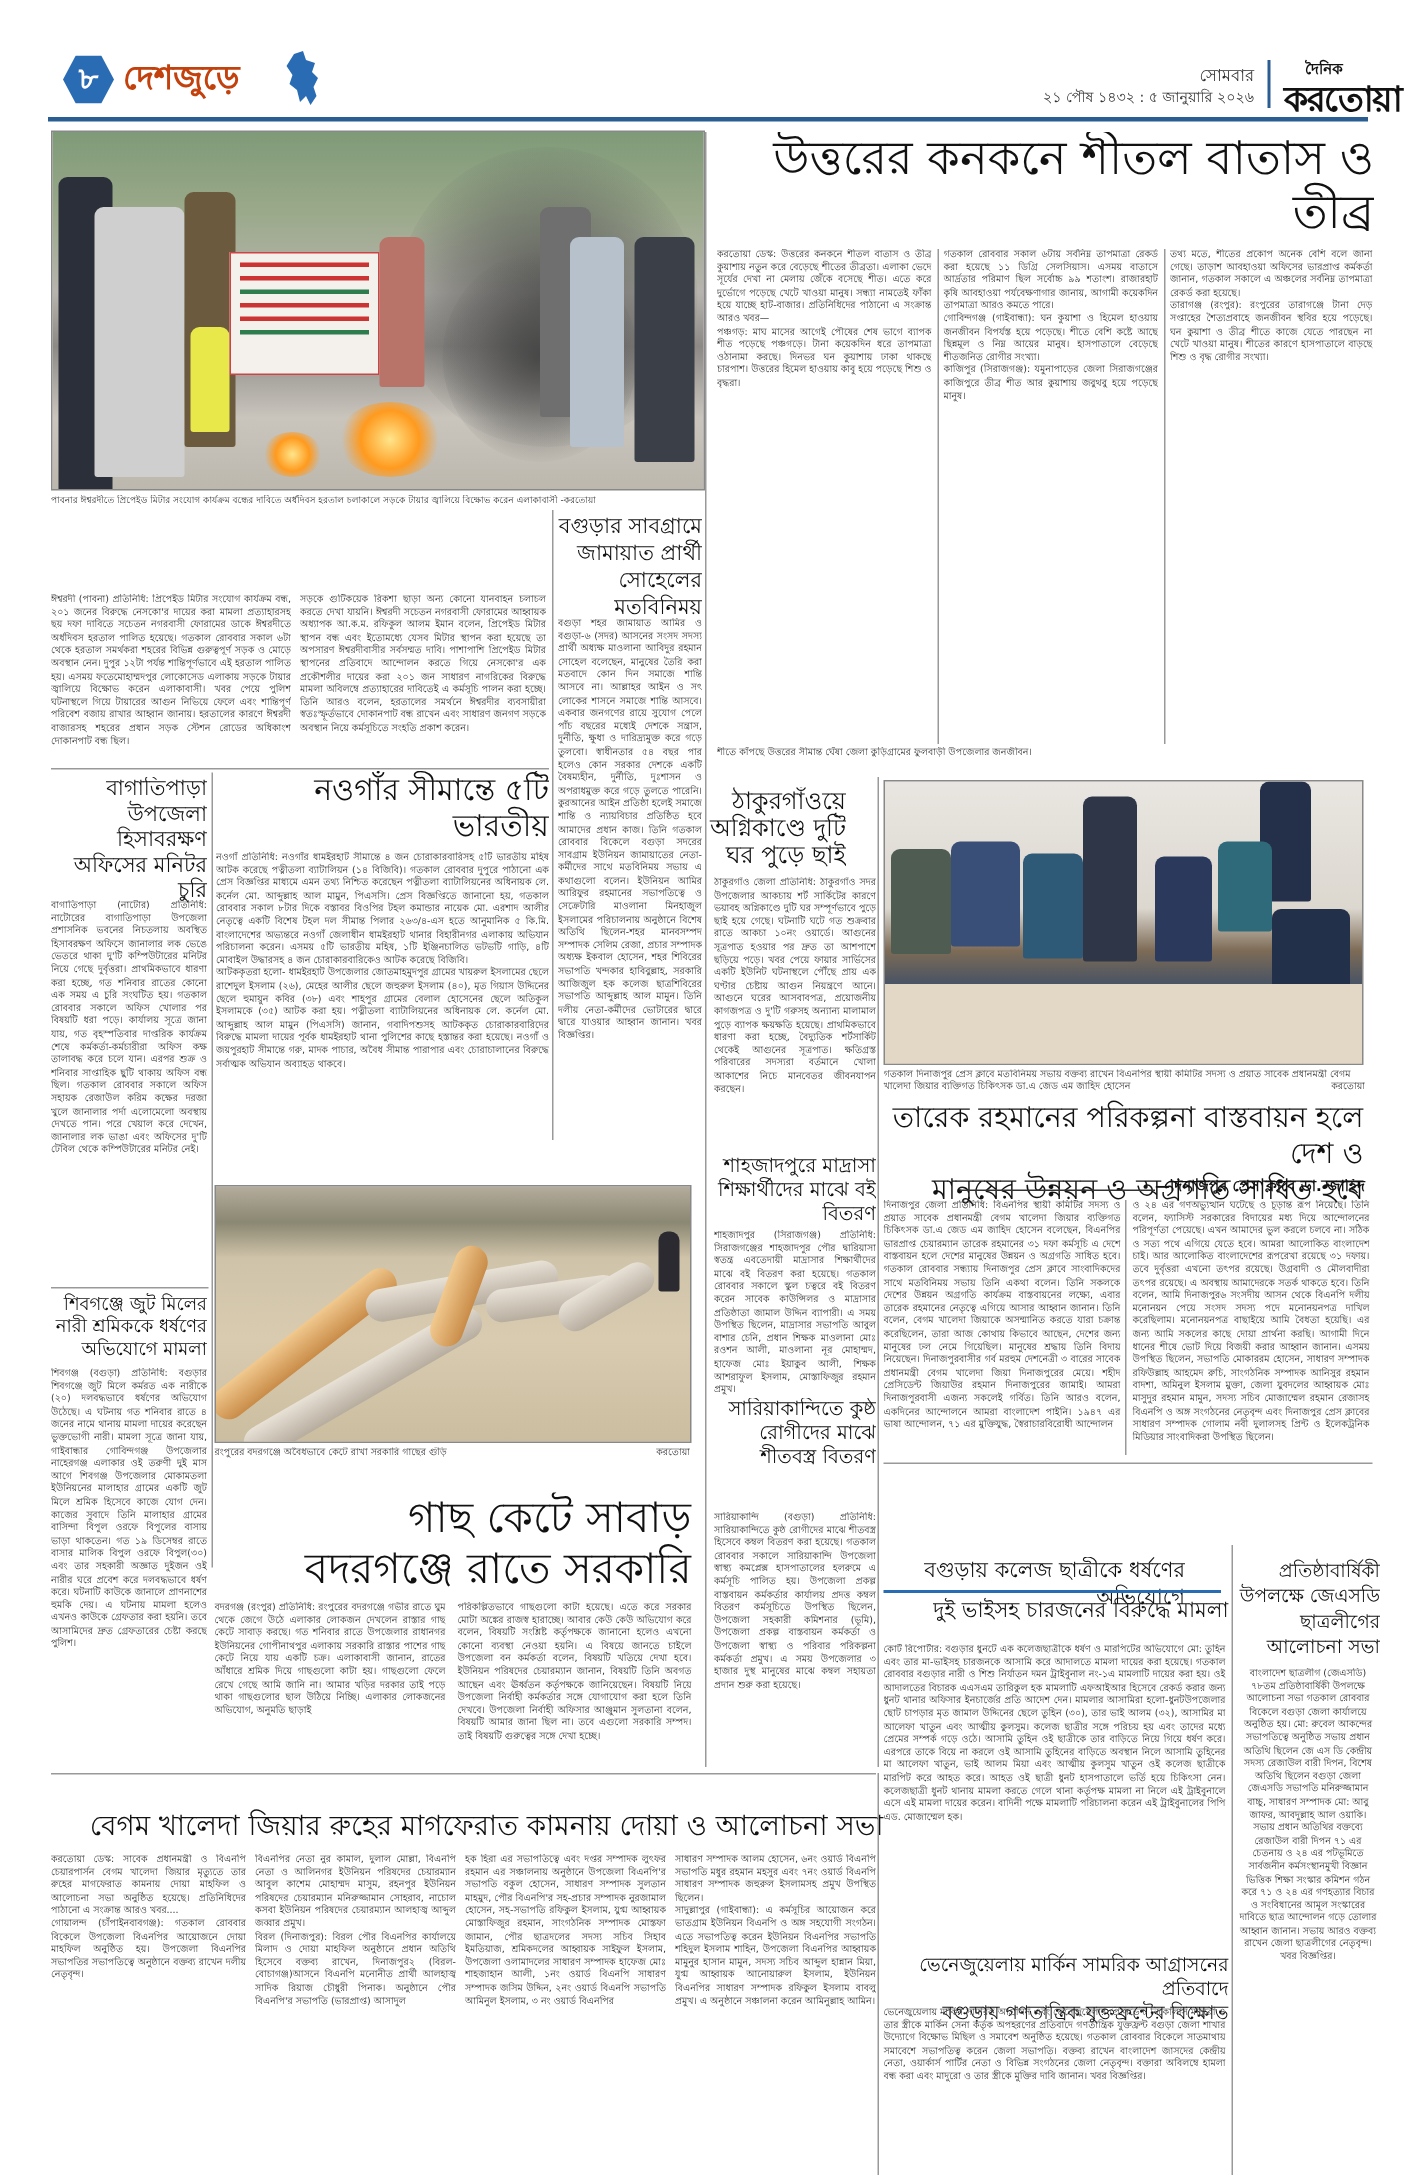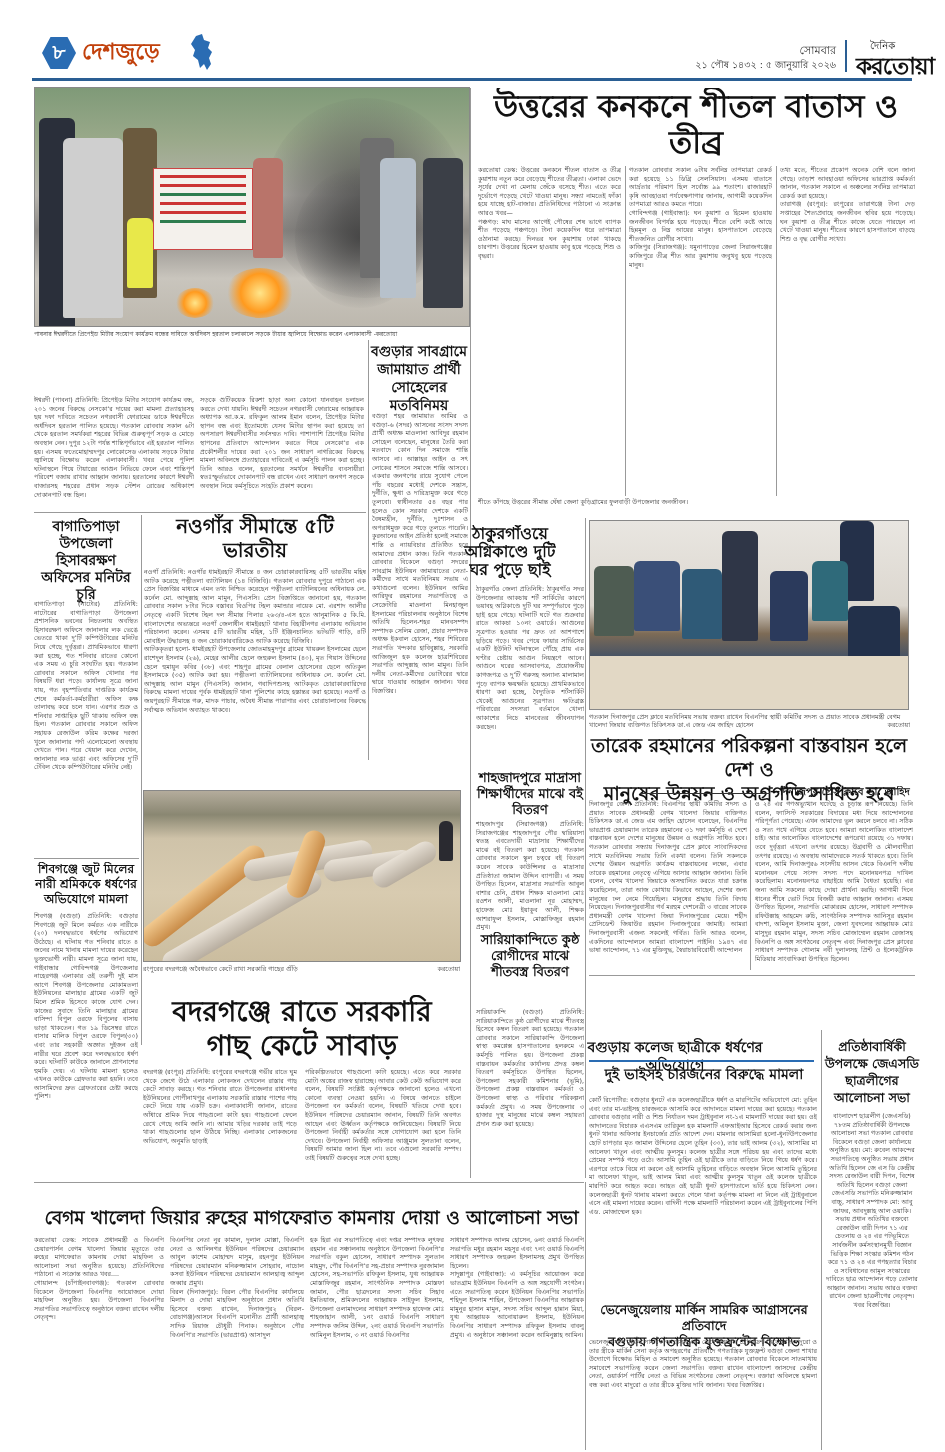--- a/index.html
+++ b/index.html
@@ -1,32 +1,32 @@
 <!DOCTYPE html>
 <html><head>
 <meta charset="utf-8">
 <style>
   *{box-sizing:border-box;margin:0;padding:0}
   html,body{width:945px;height:1452px;background:#fff;overflow:hidden}
   body{position:relative;font-family:"DejaVu Serif",serif;color:#111}
   .abs{position:absolute}
-  .hl{font-family:"DejaVu Sans",sans-serif;font-weight:bold;color:#111;text-align:center;line-height:1.12;overflow:hidden}
+  .hl{font-family:"DejaVu Sans",sans-serif;font-weight:normal;color:#111;text-align:right;line-height:1.12;overflow:hidden}
   .txt{font-family:"DejaVu Sans",sans-serif;font-size:6.3px;line-height:8.6px;color:#333;text-align:justify;overflow:hidden}
   .cap{font-family:"DejaVu Sans",sans-serif;font-size:6.3px;line-height:8px;color:#333;overflow:hidden}
   .vr{position:absolute;width:1px;background:#999}
   .hr{position:absolute;height:1px;background:#999}
   
   .mast-rule{position:absolute;left:32px;top:78px;width:880px;height:3px;background:#2a5e93}
   .badge{position:absolute;left:42px;top:36px;width:34px;height:34px;background:#2a6cb3;clip-path:polygon(25% 3%,75% 3%,100% 50%,75% 97%,25% 97%,0 50%);color:#fff;font-family:"DejaVu Sans",sans-serif;font-weight:bold;font-size:20px;display:flex;align-items:center;justify-content:center}
   .sec-title{position:absolute;left:82px;top:34px;font-family:Liberation Serif, serif;font-size:22px;color:#c2410c;font-weight:bold}
   .map-ic{position:absolute;left:190px;top:34px;width:24px;height:38px}
   .date-day{position:absolute;left:620px;top:42px;width:216px;text-align:right;font-family:"DejaVu Sans",sans-serif;font-size:11px;color:#333}
   .date-full{position:absolute;left:560px;top:58px;width:276px;text-align:right;font-family:"DejaVu Sans",sans-serif;font-size:9.5px;color:#333}
   .mast-div{position:absolute;left:845px;top:40px;width:2px;height:32px;background:#2a5e93}
-  .paper-small{position:absolute;left:870px;top:38px;font-family:"DejaVu Sans",sans-serif;font-size:10px;font-weight:normal;color:#111}
+  .paper-small{position:absolute;left:870px;top:38px;font-family:"DejaVu Sans",sans-serif;font-size:10px;font-weight:bold;color:#111}
   .paper-big{position:absolute;left:856px;top:48px;font-family:"DejaVu Sans",sans-serif;font-size:23px;font-weight:bold;color:#111;letter-spacing:-1px}
   
   .photo{position:absolute;overflow:hidden;border:1px solid #888}
   .ph1{left:34px;top:87px;width:436px;height:240px;background:linear-gradient(180deg,#7f9a78 0%,#9aa98a 22%,#b7b4ad 45%,#8d8a86 60%,#c9c5bd 80%,#bdb8ae 100%)}
   .ph2{left:589px;top:520px;width:320px;height:190px;background:linear-gradient(180deg,#e9e6e1 0%,#dcd7cf 45%,#7d6b56 60%,#3a4d68 75%,#d9cdb8 90%,#c7bba6 100%)}
   .ph3{left:143px;top:790px;width:318px;height:172px;background:linear-gradient(180deg,#b4ac9c 0%,#8a8772 14%,#cfc3a9 28%,#d8cbb0 60%,#cbbd9f 100%)}
   .log{position:absolute;height:22px;border-radius:11px;background:linear-gradient(180deg,#e8e1d6,#b7ad9f);transform-origin:left center}
   .log.o{background:linear-gradient(180deg,#f1c98f,#c98c48)}
   .person{position:absolute;border-radius:6px 6px 2px 2px}
   .fire{position:absolute;border-radius:50%;background:radial-gradient(circle,#ffe58a 0%,#ff9a1e 45%,rgba(255,120,0,0) 75%)}
@@ -155,22 +155,22 @@
   <div class="log" style="left:100px;top:70px;width:130px;transform:rotate(-10deg)"></div>
   <div class="log o" style="left:150px;top:95px;width:70px;transform:rotate(-70deg)"></div>
   <div class="log" style="left:180px;top:70px;width:90px;transform:rotate(-8deg)"></div>
   <div class="log" style="left:230px;top:80px;width:70px;transform:rotate(-30deg)"></div>
   <div class="person" style="left:295px;top:30px;width:14px;height:40px;background:#2a2a30"></div>
 </div>
 <div class="cap abs" style="left:143px;top:965px;width:250px">রংপুরের বদরগঞ্জে অবৈধভাবে কেটে রাখা সরকারি গাছের গুঁড়ি</div>
 <div class="cap abs" style="left:410px;top:965px;width:50px;text-align:right">করতোয়া</div>
 
 <div class="hl abs" style="left:143px;top:995px;width:318px;font-size:28px;line-height:34px">
+  <div>গাছ কেটে সাবাড়</div>
   <div>বদরগঞ্জে রাতে সরকারি</div>
-  <div>গাছ কেটে সাবাড়</div>
 </div>
 <div class="txt abs" style="left:143px;top:1068px;width:154px;height:112px">বদরগঞ্জ (রংপুর) প্রতিনিধি: রংপুরের বদরগঞ্জে গভীর রাতে ঘুম থেকে জেগে উঠে এলাকার লোকজন দেখলেন রাস্তার গাছ কেটে সাবাড় করছে। গত শনিবার রাতে উপজেলার রাধানগর ইউনিয়নের গোপীনাথপুর এলাকায় সরকারি রাস্তার পাশের গাছ কেটে নিয়ে যায় একটি চক্র। এলাকাবাসী জানান, রাতের আঁধারে শ্রমিক দিয়ে গাছগুলো কাটা হয়। গাছগুলো ফেলে রেখে গেছে আমি জানি না। আমার খড়ির দরকার তাই পড়ে থাকা গাছগুলোর ছাল উঠিয়ে নিচ্ছি। এলাকার লোকজনের অভিযোগ, অনুমতি ছাড়াই</div>
 <div class="txt abs" style="left:305px;top:1068px;width:156px;height:112px">পরিকল্পিতভাবে গাছগুলো কাটা হয়েছে। এতে করে সরকার মোটা অঙ্কের রাজস্ব হারাচ্ছে। আবার কেউ কেউ অভিযোগ করে বলেন, বিষয়টি সংশ্লিষ্ট কর্তৃপক্ষকে জানানো হলেও এখনো কোনো ব্যবস্থা নেওয়া হয়নি। এ বিষয়ে জানতে চাইলে উপজেলা বন কর্মকর্তা বলেন, বিষয়টি খতিয়ে দেখা হবে। ইউনিয়ন পরিষদের চেয়ারম্যান জানান, বিষয়টি তিনি অবগত আছেন এবং ঊর্ধ্বতন কর্তৃপক্ষকে জানিয়েছেন। বিষয়টি নিয়ে উপজেলা নির্বাহী কর্মকর্তার সঙ্গে যোগাযোগ করা হলে তিনি দেখবে। উপজেলা নির্বাহী অফিসার আঞ্জুমান সুলতানা বলেন, বিষয়টি আমার জানা ছিল না। তবে এগুলো সরকারি সম্পদ। তাই বিষয়টি গুরুত্বের সঙ্গে দেখা হচ্ছে।</div>
 
 <div class="hr" style="left:589px;top:975px;width:326px"></div>
 <div class="hl abs" style="left:560px;top:1038px;width:230px;font-size:14px;line-height:18px">বগুড়ায় কলেজ ছাত্রীকে ধর্ষণের অভিযোগে</div>
 <div class="blue-rule" style="left:589px;top:1060px;width:225px"></div>
 <div class="hl abs" style="left:589px;top:1065px;width:230px;font-size:14px;line-height:18px">দুই ভাইসহ চারজনের বিরুদ্ধে মামলা</div>
 <div class="txt abs" style="left:589px;top:1096px;width:228px;height:204px">কোর্ট রিপোর্টার: বগুড়ার ধুনটে এক কলেজছাত্রীকে ধর্ষণ ও মারপিটের অভিযোগে মো: তুহিন এবং তার মা-ভাইসহ চারজনকে আসামি করে আদালতে মামলা দায়ের করা হয়েছে। গতকাল রোববার বগুড়ার নারী ও শিশু নির্যাতন দমন ট্রাইবুনাল নং-১এ মামলাটি দায়ের করা হয়। ওই আদালতের বিচারক এএসএম তারিকুল হক মামলাটি এফআইআর হিসেবে রেকর্ড করার জন্য ধুনট থানার অফিসার ইনচার্জের প্রতি আদেশ দেন। মামলার আসামিরা হলো-ধুনটউপজেলার ছোট চাপড়ার মৃত জামাল উদ্দিনের ছেলে তুহিন (৩০), তার ভাই আলম (৩২), আসামির মা আলেফা খাতুন এবং আত্মীয় কুলসুম। কলেজ ছাত্রীর সঙ্গে পরিচয় হয় এবং তাদের মধ্যে প্রেমের সম্পর্ক গড়ে ওঠে। আসামি তুহিন ওই ছাত্রীকে তার বাড়িতে নিয়ে গিয়ে ধর্ষণ করে। এরপরে তাকে বিয়ে না করলে ওই আসামি তুহিনের বাড়িতে অবস্থান নিলে আসামি তুহিনের মা আলেফা খাতুন, ভাই আলম মিয়া এবং আত্মীয় কুলসুম খাতুন ওই কলেজ ছাত্রীকে মারপিট করে আহত করে। আহত ওই ছাত্রী ধুনট হাসপাতালে ভর্তি হয়ে চিকিৎসা নেন। কলেজছাত্রী ধুনট থানায় মামলা করতে গেলে থানা কর্তৃপক্ষ মামলা না নিলে এই ট্রাইবুনালে এসে এই মামলা দায়ের করেন। বাদিনী পক্ষে মামলাটি পরিচালনা করেন এই ট্রাইবুনালের পিপি এড. মোজাম্মেল হক।</div>
 

